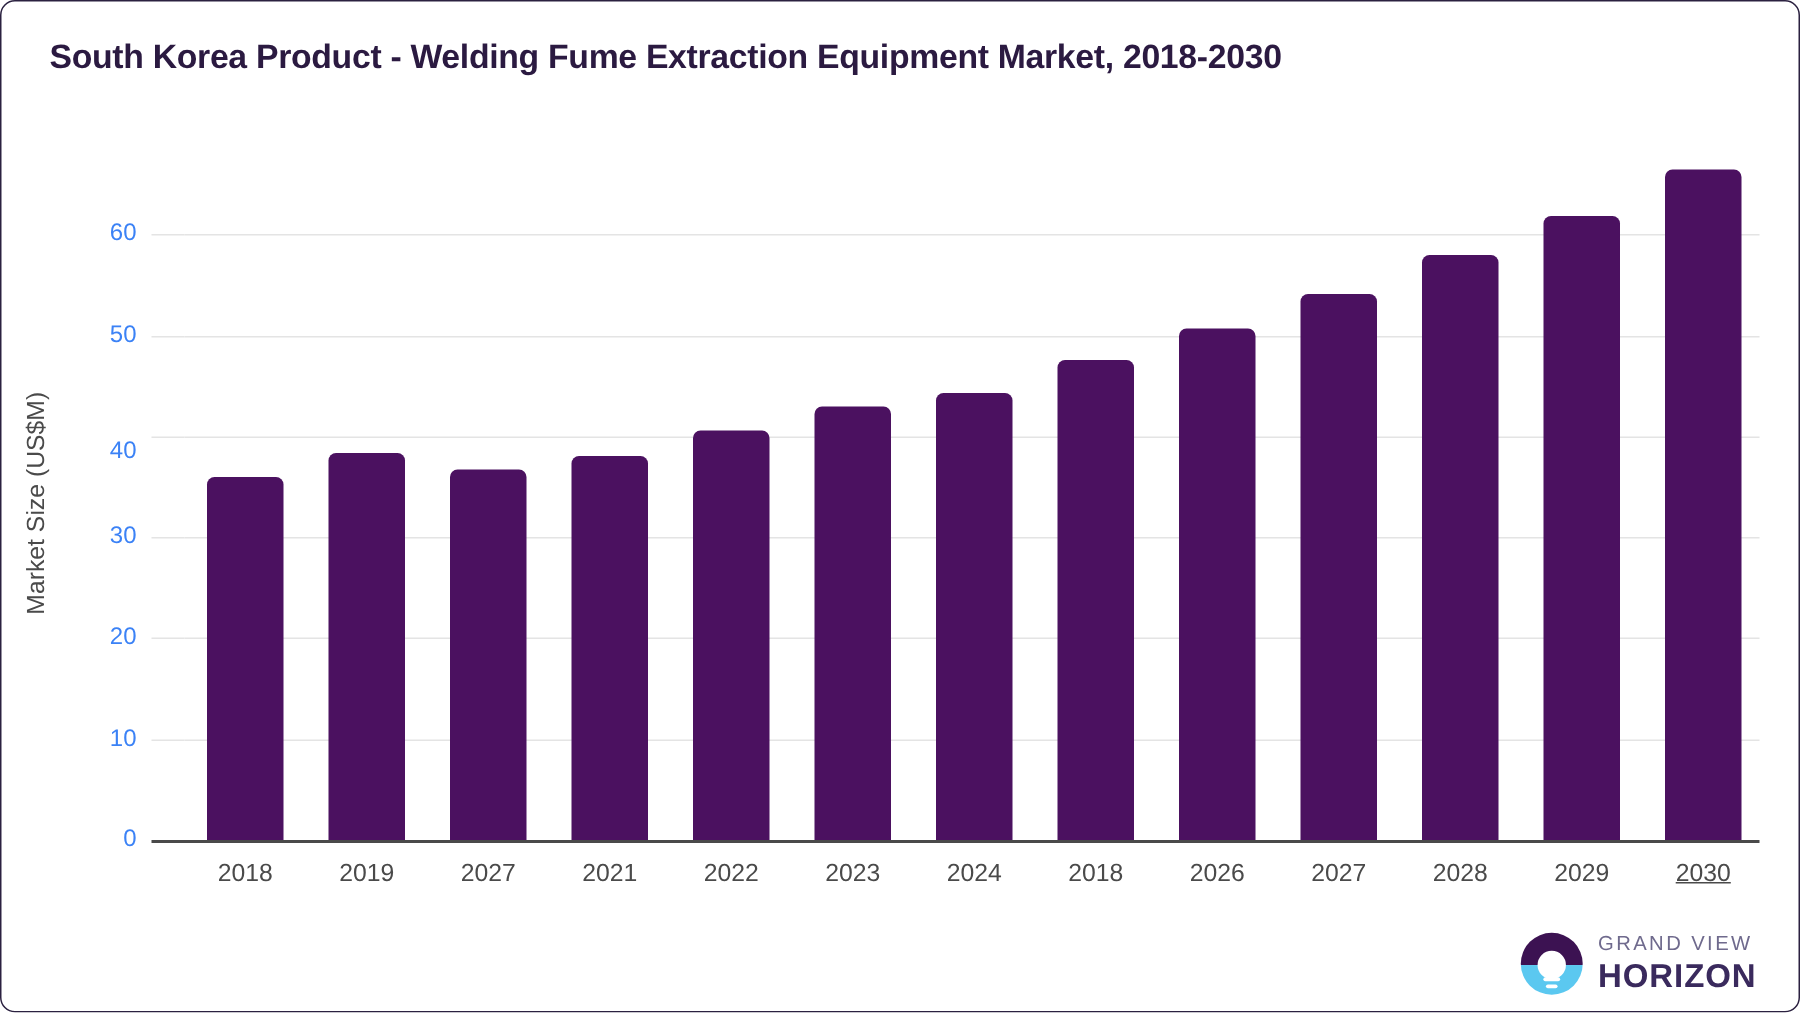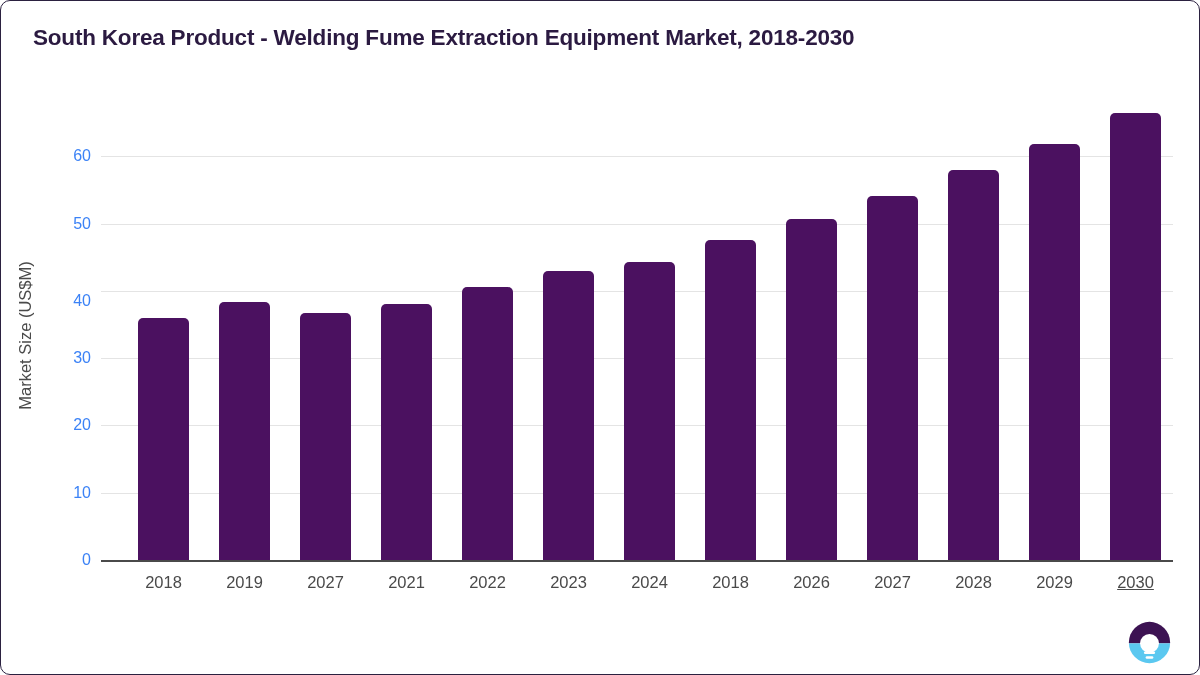--- a/index.html
+++ b/index.html
@@ -238,15 +238,19 @@
       </defs>
       <g clip-path="url(#circ)">
         <rect x="0" y="0" width="100" height="52" fill="#3c1252"></rect>
         <rect x="0" y="52" width="100" height="48" fill="#5bc8f0"></rect>
         <circle cx="50" cy="52" r="22" fill="#ffffff"></circle>
         <rect x="33" y="60" width="34" height="6" rx="3" fill="#ffffff"></rect>
         <rect x="37" y="71" width="26" height="6" rx="3" fill="#ffffff"></rect>
         <rect x="41" y="82" width="18" height="6" rx="3" fill="#ffffff"></rect>
       </g>
     </svg>
+    <div id="logo-text">
+      <div id="logo-line1">GRAND VIEW</div>
+      <div id="logo-line2">HORIZON</div>
+    </div>
   </div>
 
 </div>
 
 </body></html>

